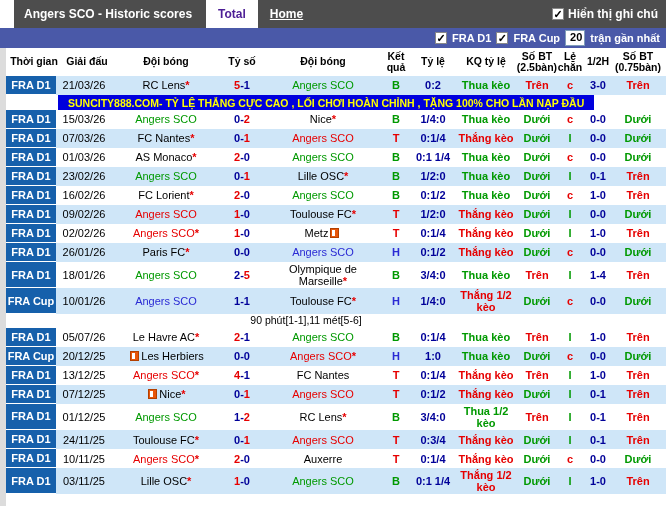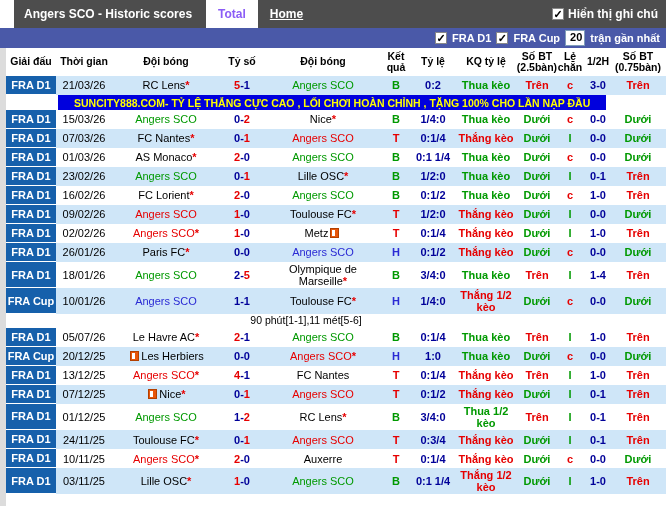--- a/index.html
+++ b/index.html
@@ -3,21 +3,21 @@
 <meta charset="utf-8">
 <style>
   * { box-sizing: border-box; margin: 0; padding: 0; }
   body { font-family: "Liberation Sans", sans-serif; background: #fff; }
   .screen { width: 666px; height: 506px; overflow: hidden; background: #fff; position: relative; }
 
   
   .topbar { height: 28px; background: #4d4d4d; display: flex; align-items: center; color: #fff; font-size: 12px; font-weight: bold; margin-left: 14px; }
   .topbar .title { padding: 0 14px 0 10px; }
   .tab { height: 28px; display: flex; align-items: center; padding: 0 12px; cursor: pointer; }
-  .tab.active { background: #fff; color: #8b5cf6; }
+  .tab.active { background: #fff; color: #4c1d95; }
   .tab.link { text-decoration: underline; }
   .topbar-right { margin-left: auto; display: flex; align-items: center; gap: 4px; padding-right: 8px; }
 
   .checkbox { width: 12px; height: 12px; background: #fff; border: 1px solid #888; color: #000; font-size: 11px; line-height: 10px; text-align: center; display: inline-block; }
 
   
   .filterbar { height: 20px; background: #4a59a8; display: flex; align-items: center; justify-content: flex-end; gap: 5px; color: #fff; font-size: 11px; font-weight: bold; padding-right: 6px; }
   .select-box { background: #fff; color: #000; border: 1px solid #7f9db9; height: 16px; display: inline-flex; align-items: center; padding: 0 2px 0 4px; gap: 3px; font-weight: bold; flex-direction: column; }
   .select-box .arrow { color: #2a5ad4; font-size: 8px; }
 
@@ -42,21 +42,21 @@
   .c-navy { color: #000099; } .c-black { color: #000; }
   .star { color: #e60000; font-weight: bold; }
 
   .card-icon { display: inline-block; width: 9px; height: 10px; background: #e8560a; border: 1px solid #b34000; margin: 0 2px; position: relative; vertical-align: -1px; }
   .card-icon::before { content: ""; position: absolute; left: 1px; top: 1px; width: 3px; height: 6px; background: #fff; }
 
   .note-row { min-height: 13px; font-size: 10.5px; background: #fff; }
   .note-row .cell { width: 100%; justify-content: center; padding-right: 60px; }
 
   .banner-row { min-height: 15px; background: #fff; display: flex; }
-  .banner-box { background: #0000dd; color: #ffff00; font-weight: bold; font-size: 10.5px; display: flex; align-items: center; padding: 0 16px; margin-left: 2px; cursor: pointer; white-space: nowrap; }
+  .banner-box { background: #0000dd; color: #ffff00; font-weight: bold; font-size: 10.5px; display: flex; align-items: center; padding: 0 10px; margin-left: 2px; cursor: pointer; white-space: nowrap; }
 </style>
 </head>
 <body>
 
 <div class="screen">
 
   <div class="topbar">
     <span class="title">Angers SCO - Historic scores</span>
     <div class="tab active">Total</div>
     <div class="tab link">Home</div>
@@ -75,22 +75,22 @@
       <span>20</span>
       <span class="arrow">▼</span>
     </span>
     <span>trận gần nhất</span>
   </div>
 
   <div class="tablezone">
     <div class="left-strip"></div>
     <div class="tbl">
       <div class="trow header-row" id="header-row">
+          <div class="cell col-date">Thời gian</div>
           <div class="cell col-league">Giải đấu</div>
-          <div class="cell col-date">Thời gian</div>
           <div class="cell col-team1">Đội bóng</div>
           <div class="cell col-score">Tỷ số</div>
           <div class="cell col-team2">Đội bóng</div>
           <div class="cell col-res">Kết quả</div>
           <div class="cell col-odds">Tỷ lệ</div>
           <div class="cell col-kqtl">KQ tỷ lệ</div>
           <div class="cell col-ou25">Số BT (2.5bàn)</div>
           <div class="cell col-oe">Lẻ chẵn</div>
           <div class="cell col-half">1/2H</div>
           <div class="cell col-ou075">Số BT (0.75bàn)</div>

